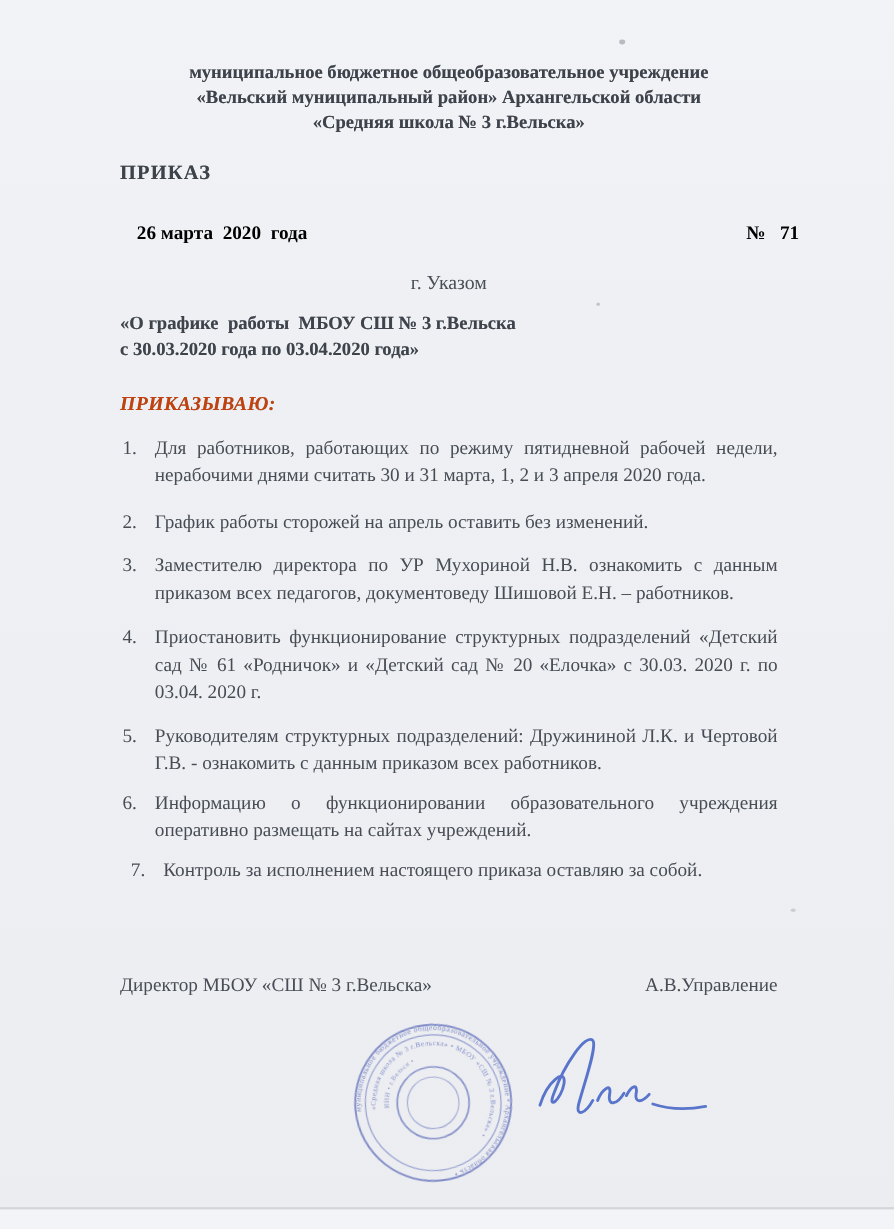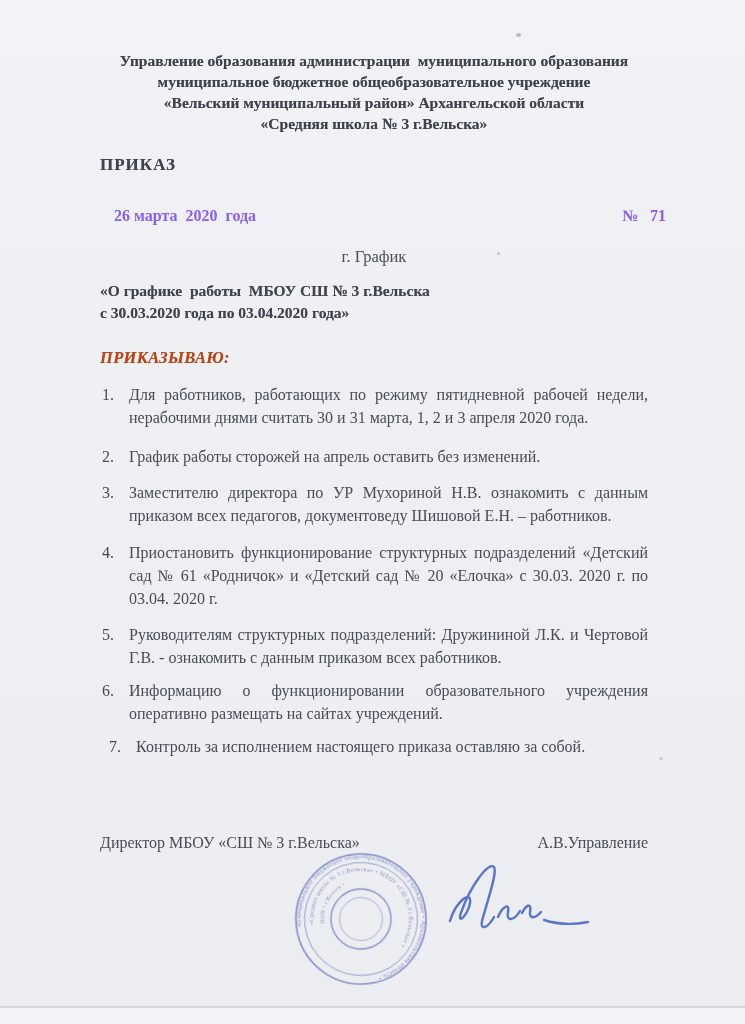--- a/index.html
+++ b/index.html
@@ -20,21 +20,21 @@
   .hdr{
     text-align:center;font-weight:bold;font-size:15.5px;line-height:21px;color:#3d424b;
     text-shadow:0 0 .5px rgba(61,66,75,.5);
   }
   .order-word{
     text-align:left;font-weight:bold;font-size:17px;line-height:21px;margin-top:20px;
     letter-spacing:1px;color:#3d424b;text-shadow:0 0 .5px rgba(61,66,75,.5);
   }
   .meta-row{
     display:flex;justify-content:space-between;align-items:baseline;margin-top:30px;
-    font-weight:bold;font-size:16px;line-height:21px;color:#8b5cf6;
+    font-weight:bold;font-size:16px;line-height:21px;color:#000000;
   }
   .meta-row .date{padding-left:14px;}
   .meta-row .num{margin-right:-18px;}
   .place{
     text-align:center;font-size:16.5px;line-height:21px;margin-top:20px;color:#4a4f58;
   }
   .subject{
     margin-top:13px;font-weight:bold;font-size:15.5px;line-height:22px;color:#3e434c;
     text-shadow:0 0 .4px rgba(61,66,75,.45);
   }
@@ -78,34 +78,33 @@
   .scan-edge-line{position:absolute;left:0;top:1006px;width:745px;height:2px;background:rgba(186,189,198,.5);}
   .scan-edge-band{position:absolute;left:0;top:1008px;width:745px;height:16px;background:#f2f4f7;}
 </style>
 </head>
 <body>
 
 <div class="sheet">
   <div class="content">
 
     <div class="hdr">
-      <div>Управление образования администрации&nbsp; муниципального образования</div>
       <div>муниципальное бюджетное общеобразовательное учреждение</div>
       <div>«Вельский муниципальный район» Архангельской области</div>
       <div>«Средняя школа № 3 г.Вельска»</div>
     </div>
 
     <div class="order-word">ПРИКАЗ</div>
 
     <div class="meta-row">
       <span class="date">26 марта&nbsp; 2020&nbsp; года</span>
       <span class="num">№&nbsp;&nbsp; 71</span>
     </div>
 
-    <div class="place">г. График</div>
+    <div class="place">г. Указом</div>
 
     <div class="subject">
       <div>«О графике&nbsp; работы&nbsp; МБОУ СШ № 3 г.Вельска</div>
       <div>с 30.03.2020 года по 03.04.2020 года»</div>
     </div>
 
 
     <div class="resolve">ПРИКАЗЫВАЮ:</div>
 
     <div class="items">

